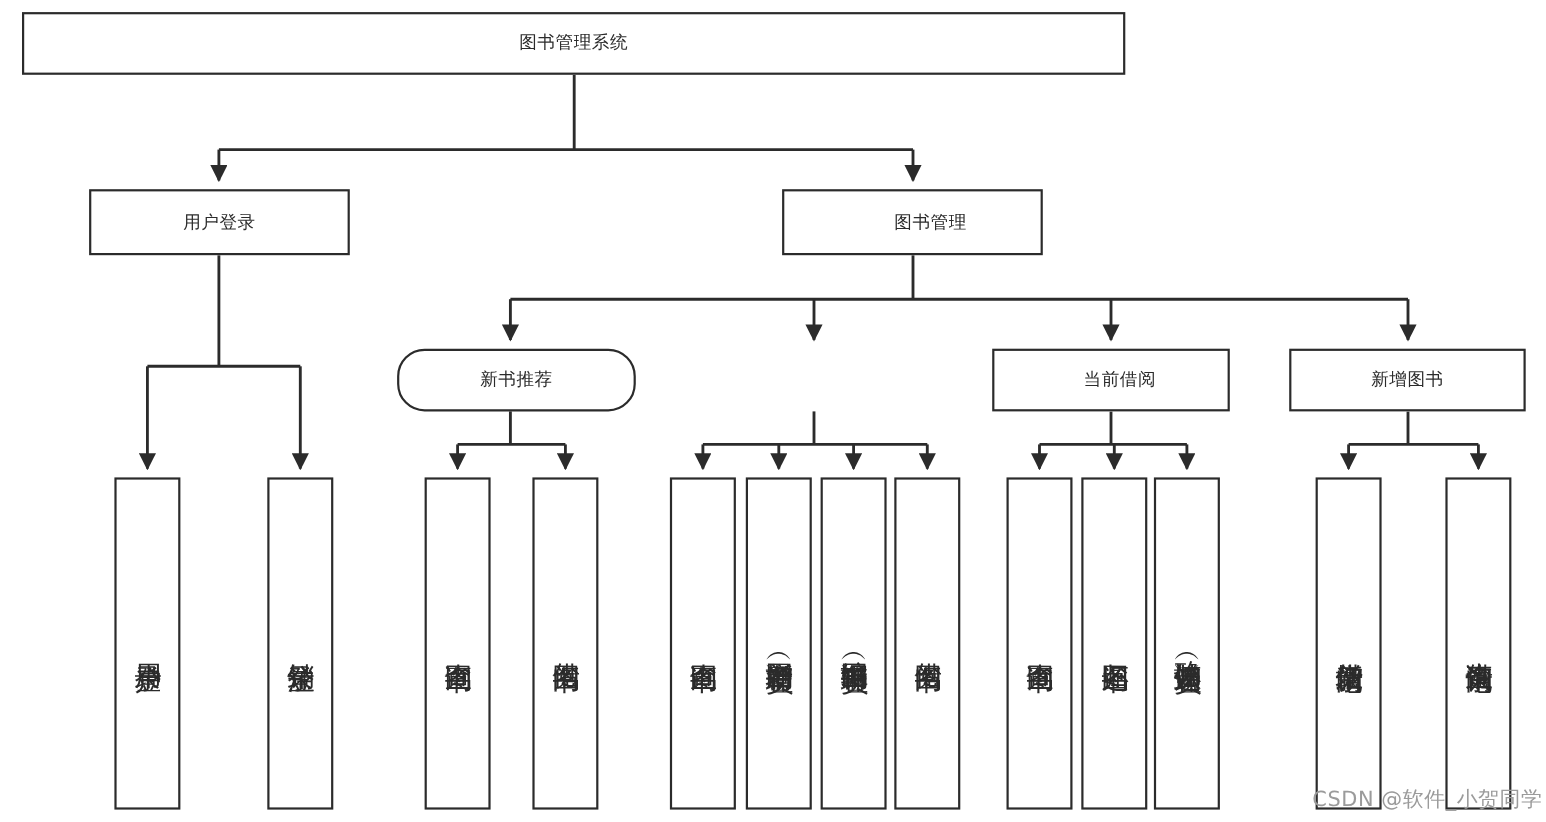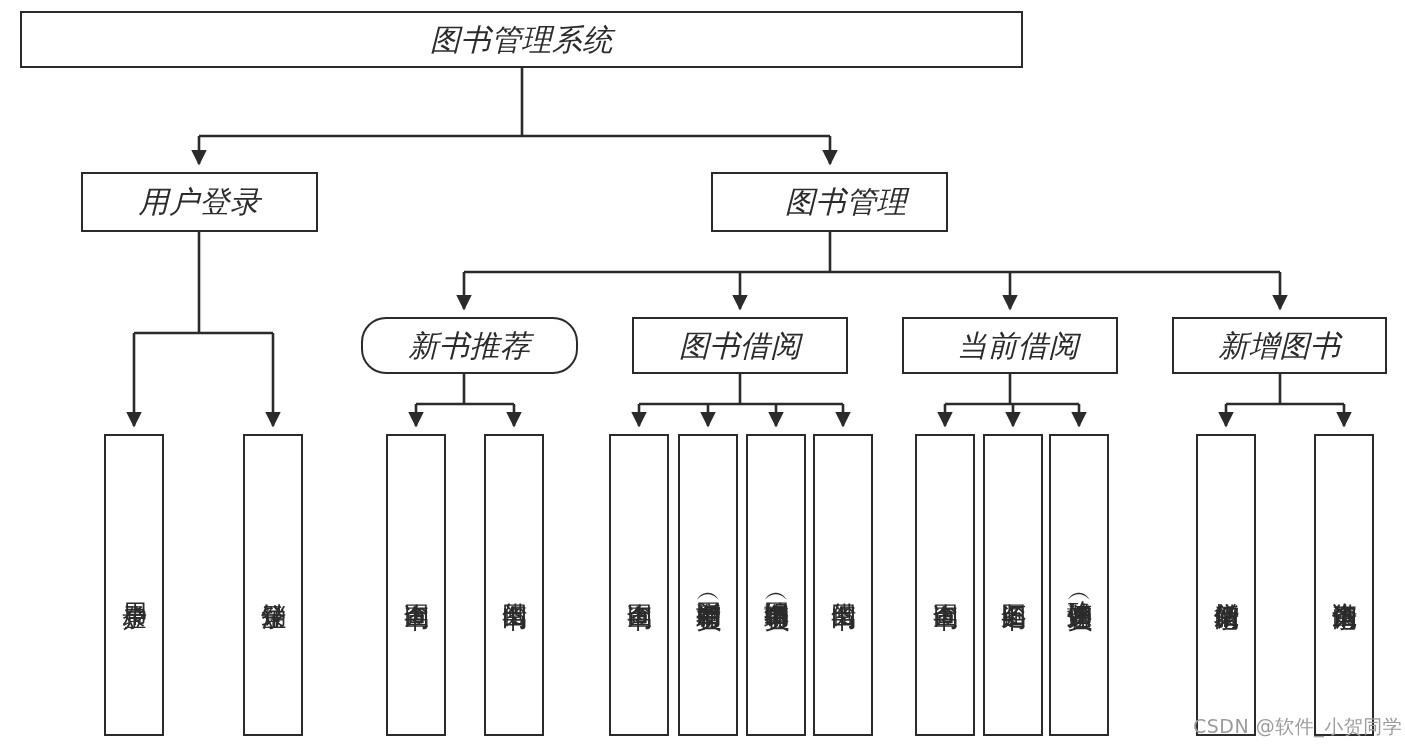--- a/index.html
+++ b/index.html
@@ -34,23 +34,22 @@
     justify-content: center;
     color: #2b2b2b;
   }
   .node-label {
     display: block;
     text-align: center;
     line-height: 1.18;
     color: #2b2b2b;
   }
   .node.h .node-label {
-    font-size: 30px;
+    font-size: 16px;
     letter-spacing: 0.5px;
-    font-style: italic;
   }
   .node.v {
     align-items: center;
     justify-content: center;
   }
   .node.v .node-label {
     writing-mode: vertical-rl;
     text-orientation: upright;
     font-size: 25px;
     line-height: 1.06;
@@ -142,23 +141,20 @@
   <div class="node h" id="n-l1-0" style="left: 81px; top: 172px; width: 237px; height: 60px;">
     <span class="node-label">用户登录</span>
   </div>
   <div class="node h" id="n-l1-1" style="left: 711px; top: 172px; width: 237px; height: 60px; padding-left: 33px;">
     <span class="node-label">图书管理</span>
   </div>
 
   <div class="node h" id="n-l2-0" style="left: 361px; top: 317px; width: 217px; height: 57px; border-radius: 25px;">
     <span class="node-label">新书推荐</span>
   </div>
-  <div class="node h" id="n-l2-1" style="left: 632px; top: 317px; width: 216px; height: 57px;">
-    <span class="node-label">图书借阅</span>
-  </div>
   <div class="node h" id="n-l2-2" style="left: 902px; top: 317px; width: 216px; height: 57px; padding-left: 16px;">
     <span class="node-label">当前借阅</span>
   </div>
   <div class="node h" id="n-l2-3" style="left: 1172px; top: 317px; width: 215px; height: 57px;">
     <span class="node-label">新增图书</span>
   </div>
 
   <div class="node v" id="n-lf-0" style="left: 104px; top: 434px; width: 60px; height: 302px;">
     <span class="node-label">用户登录</span>
   </div>

